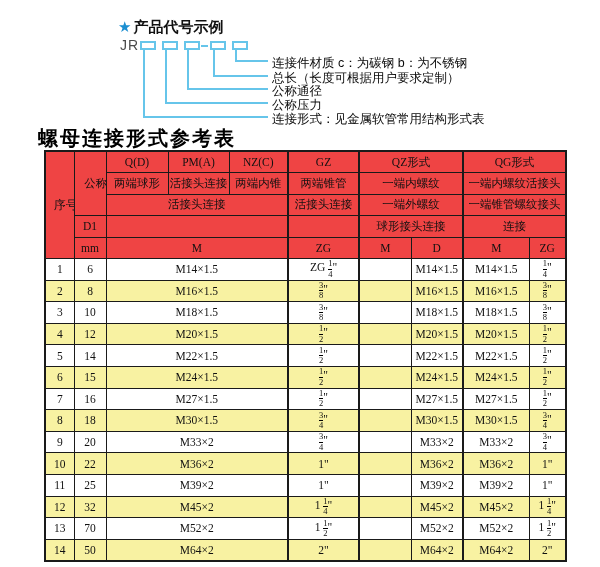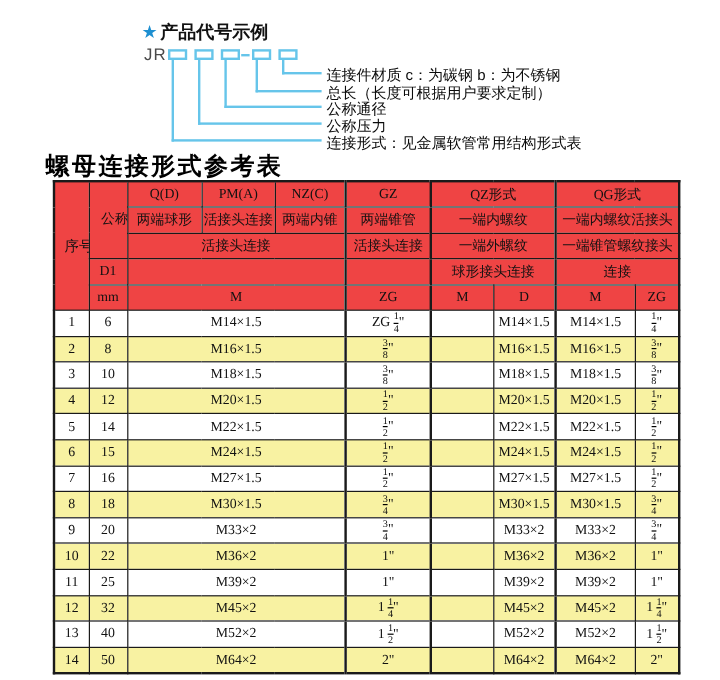--- a/index.html
+++ b/index.html
@@ -247,21 +247,21 @@
           <td>32</td>
           <td colspan="3">M45×2</td>
           <td class="bl2">1 <span class="frac"><span class="num">1</span><span class="den">4</span></span>"</td>
           <td class="bl2"></td>
           <td>M45×2</td>
           <td class="bl2">M45×2</td>
           <td>1 <span class="frac"><span class="num">1</span><span class="den">4</span></span>"</td>
         </tr>
         <tr>
           <td>13</td>
-          <td>40</td>
+          <td>70</td>
           <td colspan="3">M52×2</td>
           <td class="bl2">1 <span class="frac"><span class="num">1</span><span class="den">2</span></span>"</td>
           <td class="bl2"></td>
           <td>M52×2</td>
           <td class="bl2">M52×2</td>
           <td>1 <span class="frac"><span class="num">1</span><span class="den">2</span></span>"</td>
         </tr>
         <tr class="alt">
           <td>14</td>
           <td>50</td>

